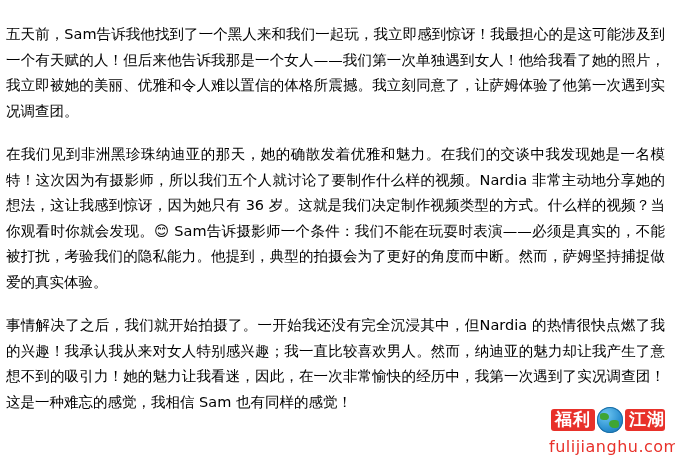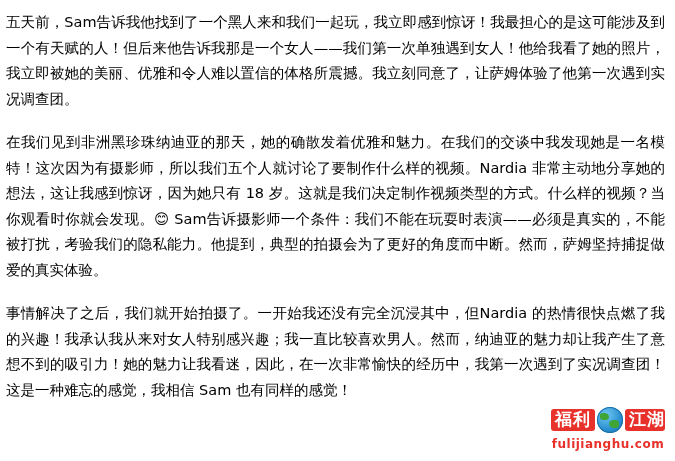--- a/index.html
+++ b/index.html
@@ -19,21 +19,21 @@
     width: 675px;
     height: 461px;
     box-sizing: border-box;
     padding: 6px 10px 0 6px;
   }
   .para {
     font-size: 14.5px;
     line-height: 25.5px;
     text-align: justify;
     text-justify: inter-character;
-    margin: 4px 0 18px 0;
+    margin: 16px 0 18px 0;
     letter-spacing: 0px;
     word-break: break-word;
   }
   .para:last-of-type {
     margin-bottom: 0;
   }
   .watermark {
     position: absolute;
     right: 8px;
     bottom: 4px;
@@ -94,34 +94,33 @@
     color: #ffffff;
     font-size: 17px;
     font-weight: bold;
     padding: 2px 0 3px 4px;
     border-radius: 3px;
     line-height: 1;
     letter-spacing: 1px;
   }
   .wm-url {
     color: #e8312a;
-    font-size: 12px;
+    font-size: 16px;
     letter-spacing: 0.5px;
     margin-top: 2px;
     font-family: "DejaVu Sans", "Liberation Sans", sans-serif;
-    font-weight: bold;
   }
 </style>
 </head>
 <body>
 
 <div class="page">
 
   <p class="para">五天前，Sam告诉我他找到了一个黑人来和我们一起玩，我立即感到惊讶！我最担心的是这可能涉及到一个有天赋的人！但后来他告诉我那是一个女人——我们第一次单独遇到女人！他给我看了她的照片，我立即被她的美丽、优雅和令人难以置信的体格所震撼。我立刻同意了，让萨姆体验了他第一次遇到实况调查团。</p>
-  <p class="para">在我们见到非洲黑珍珠纳迪亚的那天，她的确散发着优雅和魅力。在我们的交谈中我发现她是一名模特！这次因为有摄影师，所以我们五个人就讨论了要制作什么样的视频。Nardia 非常主动地分享她的想法，这让我感到惊讶，因为她只有 18 岁。这就是我们决定制作视频类型的方式。什么样的视频？当你观看时你就会发现。😊 Sam告诉摄影师一个条件：我们不能在玩耍时表演——必须是真实的，不能被打扰，考验我们的隐私能力。他提到，典型的拍摄会为了更好的角度而中断。然而，萨姆坚持捕捉做爱的真实体验。</p>
+  <p class="para">在我们见到非洲黑珍珠纳迪亚的那天，她的确散发着优雅和魅力。在我们的交谈中我发现她是一名模特！这次因为有摄影师，所以我们五个人就讨论了要制作什么样的视频。Nardia 非常主动地分享她的想法，这让我感到惊讶，因为她只有 36 岁。这就是我们决定制作视频类型的方式。什么样的视频？当你观看时你就会发现。😊 Sam告诉摄影师一个条件：我们不能在玩耍时表演——必须是真实的，不能被打扰，考验我们的隐私能力。他提到，典型的拍摄会为了更好的角度而中断。然而，萨姆坚持捕捉做爱的真实体验。</p>
   <p class="para">事情解决了之后，我们就开始拍摄了。一开始我还没有完全沉浸其中，但Nardia 的热情很快点燃了我的兴趣！我承认我从来对女人特别感兴趣；我一直比较喜欢男人。然而，纳迪亚的魅力却让我产生了意想不到的吸引力！她的魅力让我看迷，因此，在一次非常愉快的经历中，我第一次遇到了实况调查团！这是一种难忘的感觉，我相信 Sam 也有同样的感觉！</p>
 
   <div class="watermark">
     <div class="wm-top">
       <span class="wm-badge">福利</span>
       <span class="wm-globe"></span>
       <span class="wm-badge2">江湖</span>
     </div>
     <div class="wm-url">fulijianghu.com</div>
   </div>

